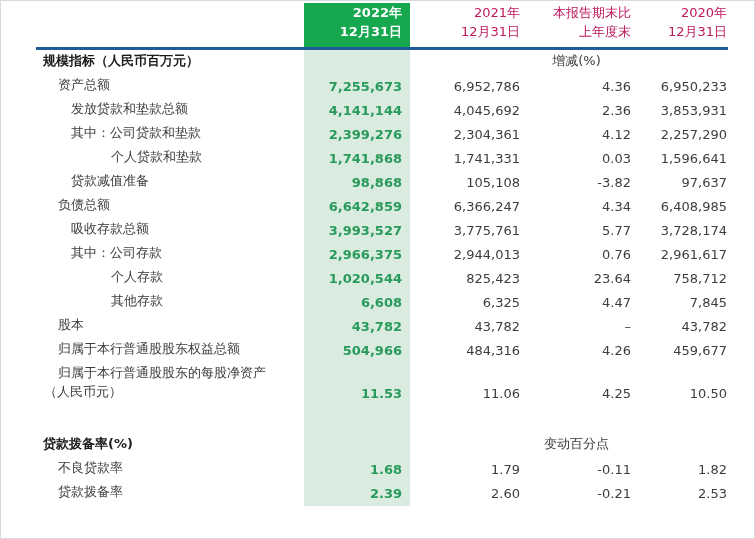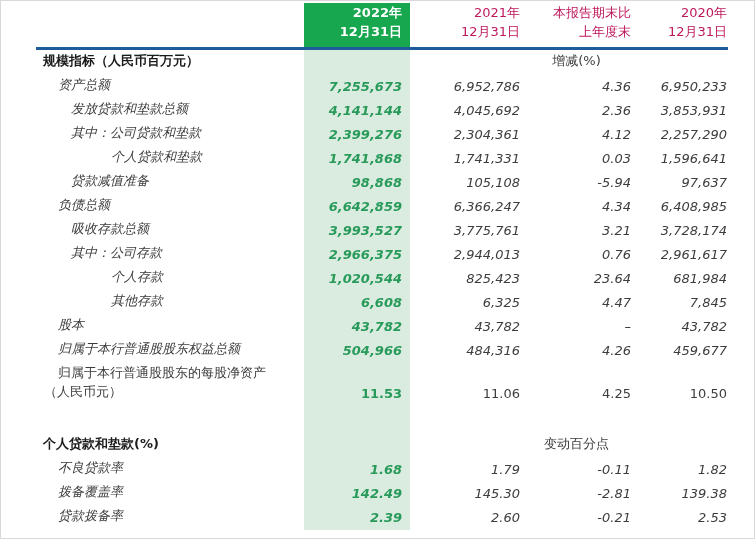--- a/index.html
+++ b/index.html
@@ -50,21 +50,21 @@
   td.v2022{
     background:#d9ecdf;
     color:#289a5a;
     font-weight:700;
     text-align:right;
     padding-right:8px;
     margin-top:35px;
   }
   td.num{text-align:right;padding-right:1px;}
   td.center{text-align:center;}
-  tr.data-row{height:23px;font-style:italic;}
+  tr.data-row{height:23px;}
   tr.tall-row{height:43px;}
   tr.section-row{height:26px;}
   tr.spacer-row{height:26px;}
   .sec-title{font-weight:700;color:#1b1b1b;padding-left:7px;}
   .lbl div{line-height:19px;}
   .ind1{padding-left:22px;}
   .ind2{padding-left:35px;}
   .ind3{padding-left:75px;}
   .line2{padding-left:8px;}
 </style>
@@ -144,58 +144,58 @@
           <td class="num">1,741,331</td>
           <td class="num">0.03</td>
           <td class="num">1,596,641</td>
         </tr>
         <tr class="data-row">
           <td class="lbl">
             <div class="ind2">贷款减值准备</div>
           </td>
           <td class="v2022">98,868</td>
           <td class="num">105,108</td>
-          <td class="num">-5.94</td>
+          <td class="num">-3.82</td>
           <td class="num">97,637</td>
         </tr>
         <tr class="data-row">
           <td class="lbl">
             <div class="ind1">负债总额</div>
           </td>
           <td class="v2022">6,642,859</td>
           <td class="num">6,366,247</td>
           <td class="num">4.34</td>
           <td class="num">6,408,985</td>
         </tr>
         <tr class="data-row">
           <td class="lbl">
             <div class="ind2">吸收存款总额</div>
           </td>
           <td class="v2022">3,993,527</td>
           <td class="num">3,775,761</td>
-          <td class="num">3.21</td>
+          <td class="num">5.77</td>
           <td class="num">3,728,174</td>
         </tr>
         <tr class="data-row">
           <td class="lbl">
             <div class="ind2">其中：公司存款</div>
           </td>
           <td class="v2022">2,966,375</td>
           <td class="num">2,944,013</td>
           <td class="num">0.76</td>
           <td class="num">2,961,617</td>
         </tr>
         <tr class="data-row">
           <td class="lbl">
             <div class="ind3">个人存款</div>
           </td>
           <td class="v2022">1,020,544</td>
           <td class="num">825,423</td>
           <td class="num">23.64</td>
-          <td class="num">681,984</td>
+          <td class="num">758,712</td>
         </tr>
         <tr class="data-row">
           <td class="lbl">
             <div class="ind3">其他存款</div>
           </td>
           <td class="v2022">6,608</td>
           <td class="num">6,325</td>
           <td class="num">4.47</td>
           <td class="num">7,845</td>
         </tr>
@@ -228,43 +228,34 @@
           <td class="num">10.50</td>
         </tr>
         <tr class="spacer-row">
           <td class="lbl"></td>
           <td class="c2022"></td>
           <td class="num"></td>
           <td class="num"></td>
           <td class="num"></td>
         </tr>
         <tr class="section-row">
-          <td class="lbl sec-title">个人贷款和垫款(%)</td>
+          <td class="lbl sec-title">贷款拨备率(%)</td>
           <td class="c2022"></td>
           <td class="num"></td>
           <td class="center">变动百分点</td>
           <td class="num"></td>
         </tr>
         <tr class="data-row">
           <td class="lbl">
             <div class="ind1">不良贷款率</div>
           </td>
           <td class="v2022">1.68</td>
           <td class="num">1.79</td>
           <td class="num">-0.11</td>
           <td class="num">1.82</td>
-        </tr>
-        <tr class="data-row">
-          <td class="lbl">
-            <div class="ind1">拨备覆盖率</div>
-          </td>
-          <td class="v2022">142.49</td>
-          <td class="num">145.30</td>
-          <td class="num">-2.81</td>
-          <td class="num">139.38</td>
         </tr>
         <tr class="data-row">
           <td class="lbl">
             <div class="ind1">贷款拨备率</div>
           </td>
           <td class="v2022">2.39</td>
           <td class="num">2.60</td>
           <td class="num">-0.21</td>
           <td class="num">2.53</td>
         </tr>

